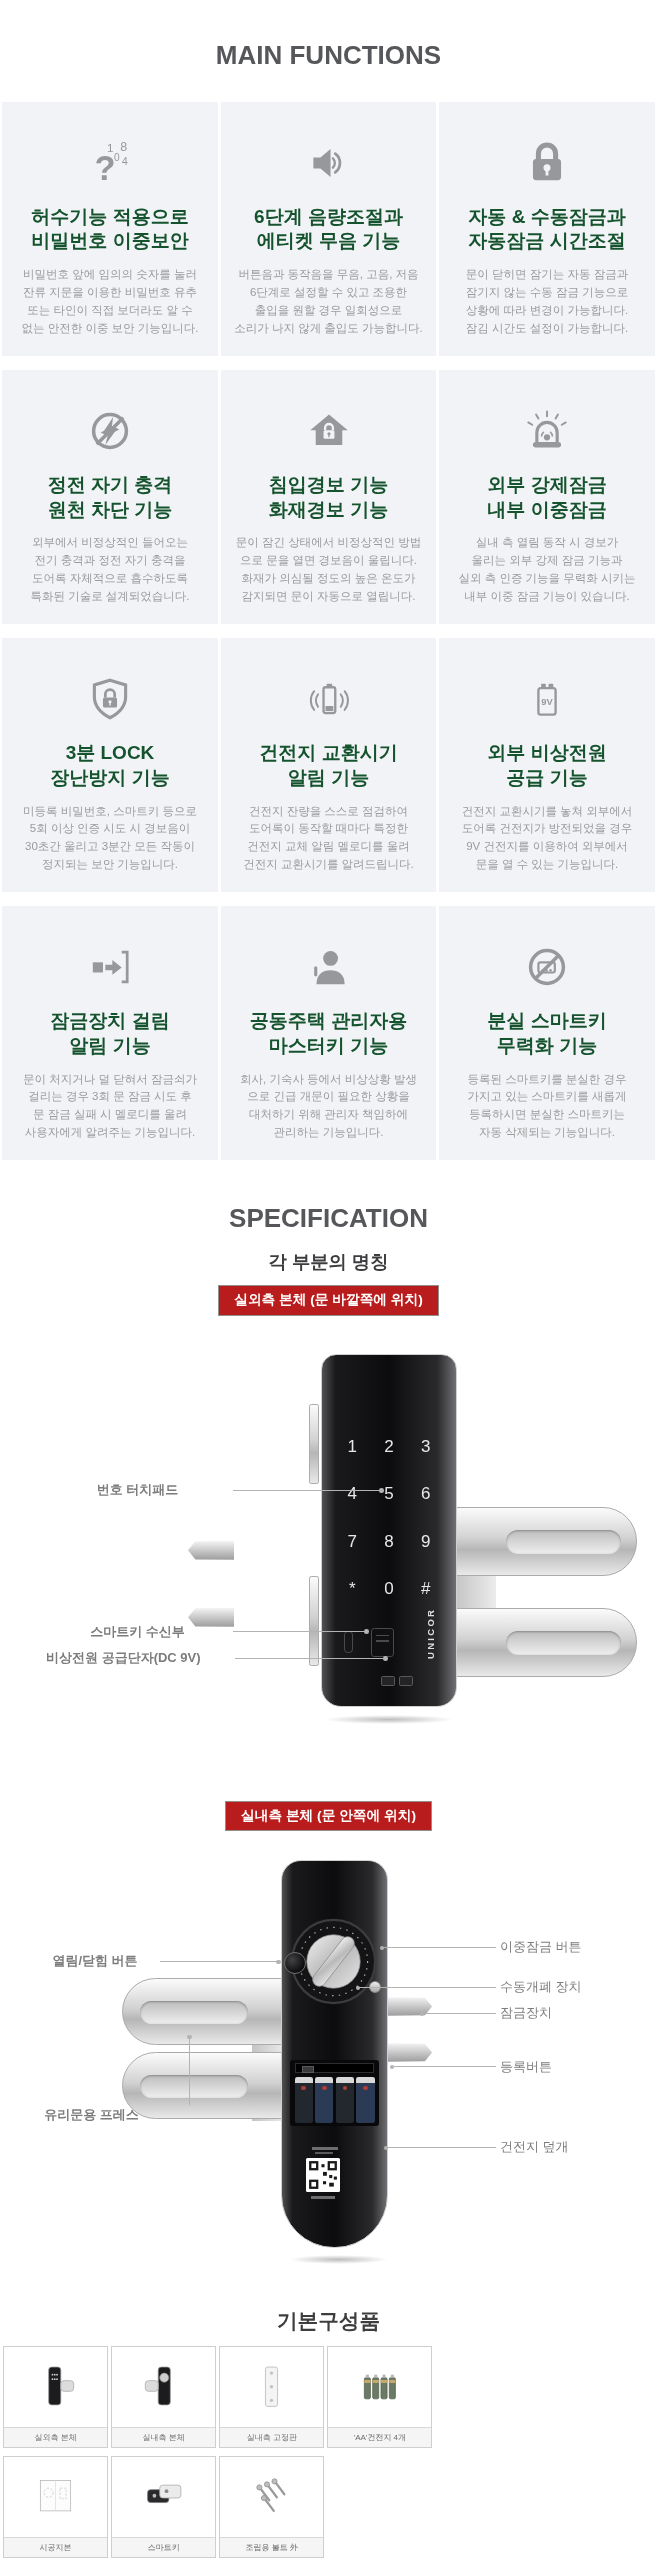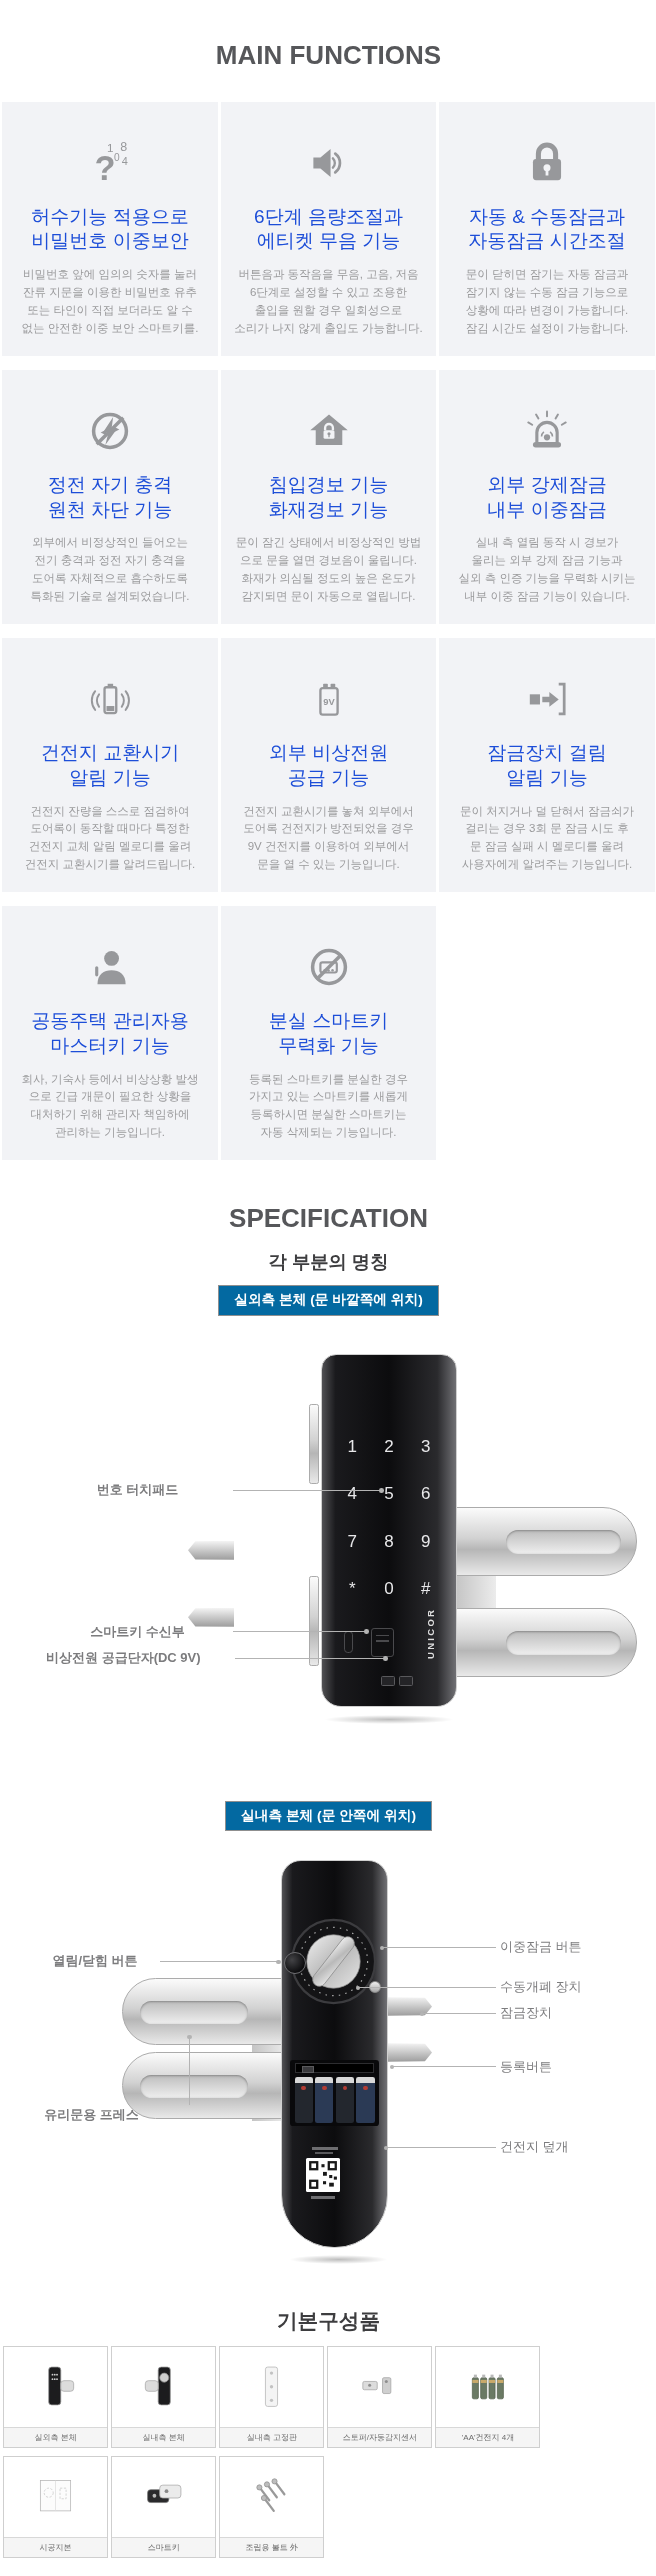--- a/index.html
+++ b/index.html
@@ -11,25 +11,25 @@
   .sub-title{text-align:center;font-size:18.3px;font-weight:bold;color:#3d3d3f;margin:15.3px 0 0;}
   .comp-title{text-align:center;font-size:20.6px;font-weight:bold;color:#3d3d3f;margin:29px 0 0;}
   
   .features-grid{display:grid;grid-template-columns:repeat(3,1fr);gap:13.7px 3.1px;
                  padding:0 2.3px;margin-top:30.5px;}
   .feature-card{background:#f2f3f6;min-height:243px;box-sizing:border-box;
                 text-align:center;padding:35px 6.1px 18.3px;}
   .icon-wrap{height:53px;display:flex;align-items:center;justify-content:center;}
   .icon-wrap svg{display:block;}
   svg text{font-family:"Liberation Sans","DejaVu Sans",sans-serif;}
-  .feature-title{font-size:19px;font-weight:normal;color:#1d4ed8;line-height:1.3;
+  .feature-title{font-size:19px;font-weight:bold;color:#14532d;line-height:1.3;
                  margin:15.3px 0 12.2px;white-space:pre-line;}
   .feature-desc{font-size:11.5px;color:#9a9a9c;line-height:1.55;margin:0;white-space:pre-line;}
   
-  .badge{width:fit-content;margin:10.7px auto 0;background:#0369a1;color:#fff;
+  .badge{width:fit-content;margin:10.7px auto 0;background:#b91c1c;color:#fff;
          font-size:13.7px;font-weight:bold;padding:5.3px 15.3px;border:0.8px solid #8f8f8f;}
   .badge.int{margin-top:69px;}
   
   .diagram{position:relative;width:657px;}
   .diagram.ext{height:416px;}
   .diagram.int{height:447px;}
   .unit{position:absolute;box-sizing:border-box;border:1.5px solid #cfcfcf;
         background:linear-gradient(90deg,#515154 0%,#1a1a1d 10%,#0c0c0e 50%,#2a2a2d 86%,#707074 100%);}
   .silver{position:absolute;background:linear-gradient(180deg,#fbfbfb 0%,#d2d2d2 45%,#b6b6b6 62%,#e9e9e9 100%);
           border:0.8px solid #ababab;box-sizing:border-box;}
@@ -81,21 +81,21 @@
           <text x="37" y="29" font-size="13" fill="#97989b">0</text>
           <text x="45" y="16" font-size="16" fill="#97989b">8</text>
           <text x="47" y="34" font-size="14" fill="#97989b">4</text>
         </svg>
       </div>
       <h2 class="feature-title">허수기능 적용으로
 비밀번호 이중보안</h2>
       <p class="feature-desc">비밀번호 앞에 임의의 숫자를 눌러
 잔류 지문을 이용한 비밀번호 유추
 또는 타인이 직접 보더라도 알 수
-없는 안전한 이중 보안 스마트키를.</p>
+없는 안전한 이중 보안 기능입니다.</p>
     </article>
 
     <article class="feature-card">
       <div class="icon-wrap">
         <svg width="50" height="50" viewBox="0 0 64 64" fill="#97989b">
           <path d="M12 25h9l13-11v36L21 39h-9z"></path>
           <path d="M40 20a15 15 0 0 1 0 24" stroke="#97989b" stroke-width="3.5" fill="none" stroke-linecap="round"></path>
           <path d="M37 26a8.5 8.5 0 0 1 0 12" stroke="#97989b" stroke-width="3" fill="none" stroke-linecap="round"></path>
         </svg>
       </div>
@@ -177,20 +177,37 @@
         </svg>
       </div>
       <h2 class="feature-title">외부 강제잠금
 내부 이중잠금</h2>
       <p class="feature-desc">실내 측 열림 동작 시 경보가
 울리는 외부 강제 잠금 기능과
 실외 측 인증 기능을 무력화 시키는
 내부 이중 잠금 기능이 있습니다.</p>
     </article>
 
+    <article class="feature-card">
+      <div class="icon-wrap">
+        <svg width="50" height="50" viewBox="0 0 64 64">
+          <path d="M32 8l20 6v15c0 13-8.5 21-20 27-11.5-6-20-14-20-27V14z" fill="none" stroke="#97989b" stroke-width="4"></path>
+          <path d="M26 30v-4a6 6 0 0 1 12 0v4" stroke="#97989b" stroke-width="3.5" fill="none"></path>
+          <rect x="23" y="30" width="18" height="13" rx="2" fill="#97989b"></rect>
+          <circle cx="32" cy="35.5" r="2" fill="#f2f3f6"></circle>
+          <rect x="31.2" y="36.5" width="1.6" height="4" fill="#f2f3f6"></rect>
+        </svg>
+      </div>
+      <h2 class="feature-title">3분 LOCK
+장난방지 기능</h2>
+      <p class="feature-desc">미등록 비밀번호, 스마트키 등으로
+5회 이상 인증 시도 시 경보음이
+30초간 울리고 3분간 모든 작동이
+정지되는 보안 기능입니다.</p>
+    </article>
 
     <article class="feature-card">
       <div class="icon-wrap">
         <svg width="50" height="50" viewBox="0 0 64 64">
           <rect x="25" y="17" width="15" height="33" rx="2.5" fill="none" stroke="#97989b" stroke-width="3"></rect>
           <rect x="29" y="12.5" width="7" height="4" fill="#97989b"></rect>
           <rect x="27.5" y="41" width="10" height="6.5" fill="#97989b"></rect>
           <path d="M18 26a13 13 0 0 0 0 16" stroke="#97989b" stroke-width="2.5" fill="none" stroke-linecap="round"></path>
           <path d="M13 22a19 19 0 0 0 0 24" stroke="#97989b" stroke-width="2.5" fill="none" stroke-linecap="round"></path>
           <path d="M47 26a13 13 0 0 1 0 16" stroke="#97989b" stroke-width="2.5" fill="none" stroke-linecap="round"></path>
@@ -451,31 +468,20 @@
           <circle cx="35" cy="16" r="2.2" fill="#c2c2c2"></circle>
             <circle cx="35" cy="34" r="2.2" fill="#c2c2c2"></circle>
             <circle cx="35" cy="52" r="2.2" fill="#c2c2c2"></circle>
         </svg>
       </div>
       <div class="comp-cap">실내측 고정판</div>
     </div>
     <div class="comp-box">
       <div class="comp-img">
         <svg width="53" height="53" viewBox="0 0 70 70">
-          <rect x="13" y="27" width="19" height="11" rx="2" fill="#dcdcdc" stroke="#a5a5a5"></rect>
-          <rect x="39" y="22" width="11" height="21" rx="2" fill="#cfcfcf" stroke="#a5a5a5"></rect>
-          <circle cx="22" cy="32" r="2" fill="#8f8f8f"></circle>
-            <circle cx="44" cy="27" r="2" fill="#8f8f8f"></circle>
-        </svg>
-      </div>
-      <div class="comp-cap">스토퍼/자동감지센서</div>
-    </div>
-    <div class="comp-box">
-      <div class="comp-img">
-        <svg width="53" height="53" viewBox="0 0 70 70">
           <g>
             <rect x="15" y="22" width="8" height="28" rx="2" fill="#6b7a64" stroke="#55624f"></rect>
               <rect x="17" y="18" width="4" height="4" fill="#b9b9b9"></rect>
               <rect x="15" y="25" width="8" height="4" fill="#c9a96a"></rect>
             <rect x="26" y="22" width="8" height="28" rx="2" fill="#6b7a64" stroke="#55624f"></rect>
               <rect x="28" y="18" width="4" height="4" fill="#b9b9b9"></rect>
               <rect x="26" y="25" width="8" height="4" fill="#c9a96a"></rect>
             <rect x="37" y="22" width="8" height="28" rx="2" fill="#6b7a64" stroke="#55624f"></rect>
               <rect x="39" y="18" width="4" height="4" fill="#b9b9b9"></rect>
               <rect x="37" y="25" width="8" height="4" fill="#c9a96a"></rect>

